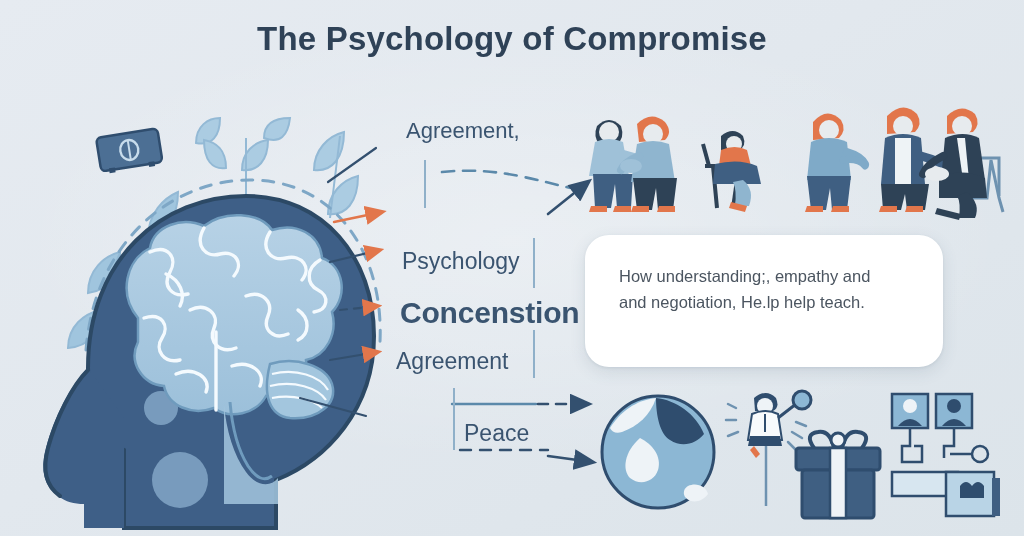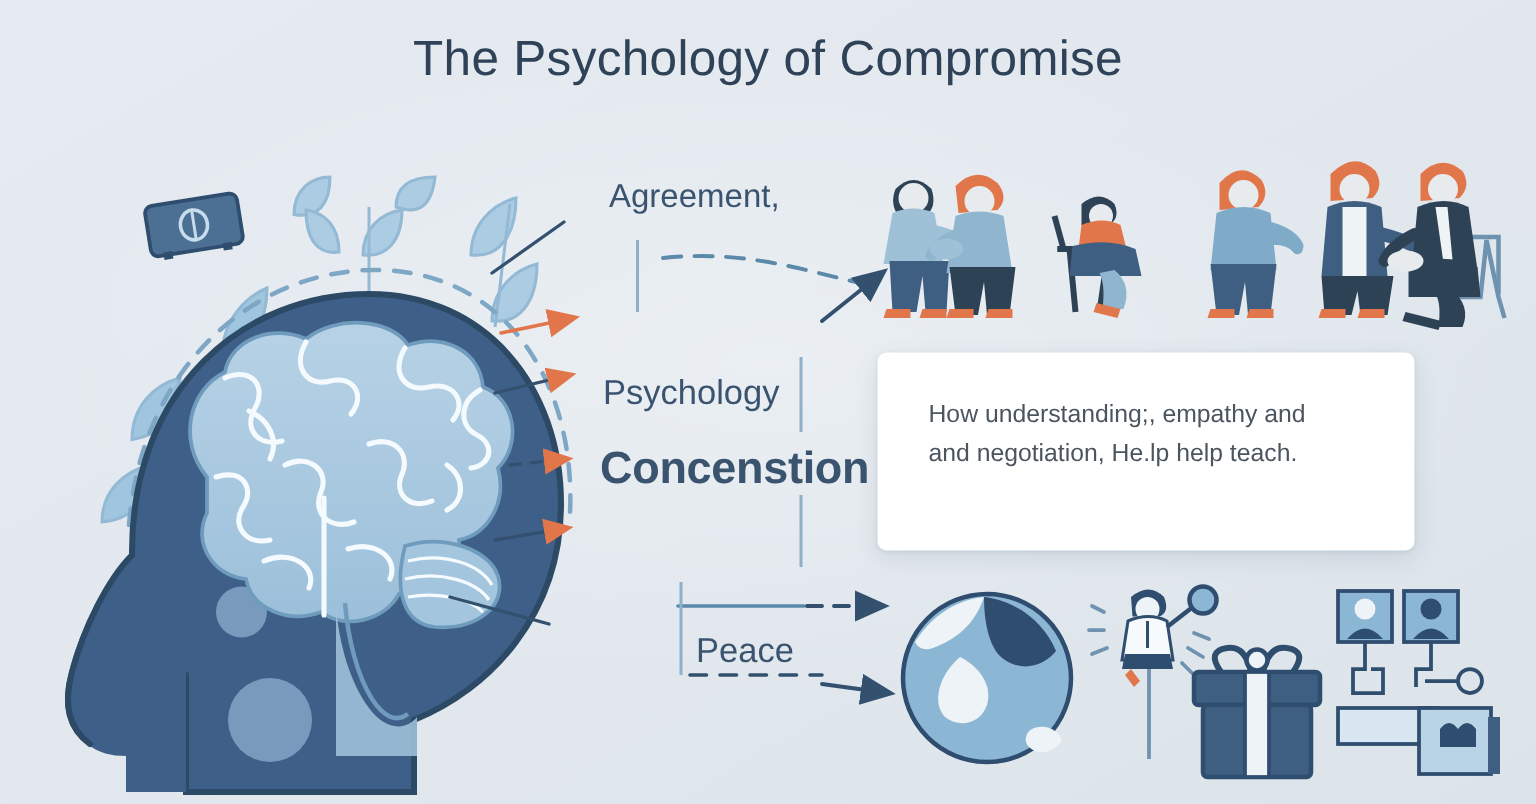--- a/index.html
+++ b/index.html
@@ -28,21 +28,21 @@
   }
 
   
   .title {
     position: absolute;
     left: 0;
     top: 20px;
     width: 1024px;
     text-align: center;
     font-size: 33px;
-    font-weight: normal;
+    font-weight: bold;
     letter-spacing: 0.2px;
     color: #2f4257;
     z-index: 8;
   }
 
   
   .head-wrap {
     position: absolute;
     left: 28px;
     top: 118px;
@@ -82,21 +82,21 @@
   }
 
   
   .card {
     position: absolute;
     left: 585px;
     top: 235px;
     width: 358px;
     height: 132px;
     background: #ffffff;
-    border-radius: 6px;
+    border-radius: 24px;
     box-shadow: 0 5px 16px rgba(60,85,110,0.13), 0 1px 3px rgba(60,85,110,0.10);
     z-index: 7;
   }
   .card-text {
     position: absolute;
     left: 34px;
     top: 28px;
     width: 300px;
     font-size: 16.5px;
     line-height: 26px;
@@ -264,20 +264,21 @@
 
   <div class="tick" style="left:424px; top:160px; height:48px;"></div>
   <div class="tick" style="left:533px; top:238px; height:50px;"></div>
   <div class="tick" style="left:533px; top:330px; height:48px;"></div>
   <div class="tick" style="left:453px; top:388px; height:62px;"></div>
 
   <div class="labels">
     <div class="lbl l-conflict">Agreement,</div>
     <div class="lbl l-concessing">Psychology</div>
     <div class="lbl l-concenstion">Concenstion</div>
+    <div class="lbl l-agreement">Agreement</div>
     <div class="lbl l-peace">Peace</div>
   </div>
 
   <div class="people-strip">
     <svg width="430" height="122" viewBox="0 0 430 122">
 
       <g>
         <g>
           <path d="M22 30 q12 -12 24 0 q4 12 -4 18 q-10 6 -18 0 q-6 -8 -2 -18z" fill="#2e4256"></path>
           <circle cx="34" cy="36" r="10" fill="#e7ebee"></circle>

